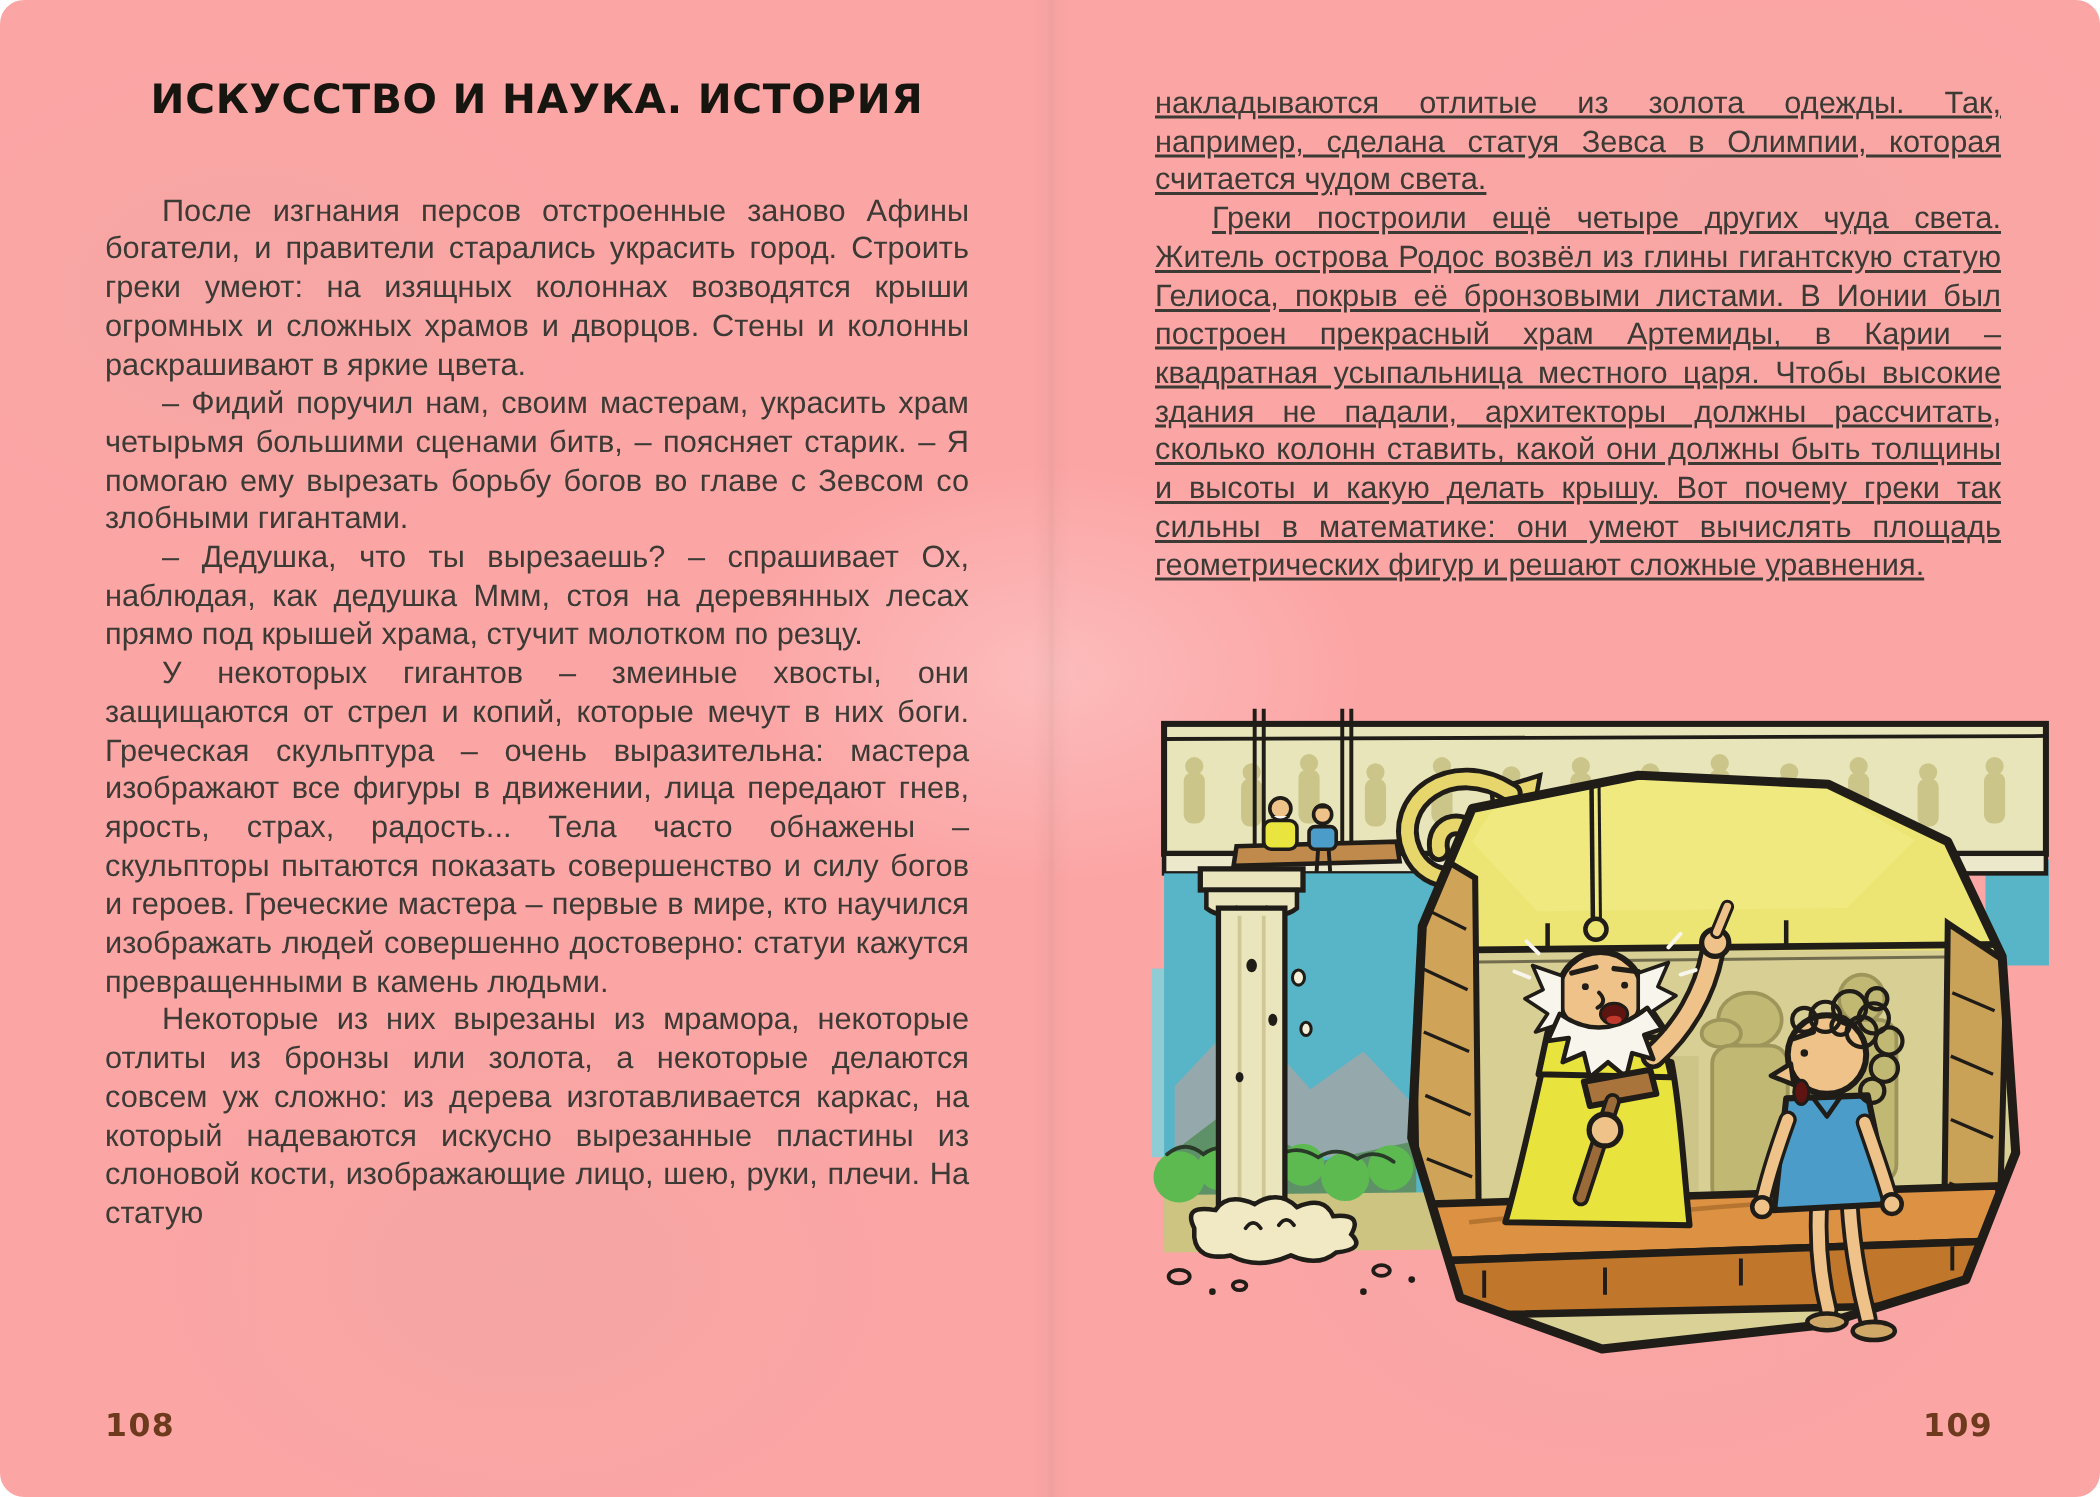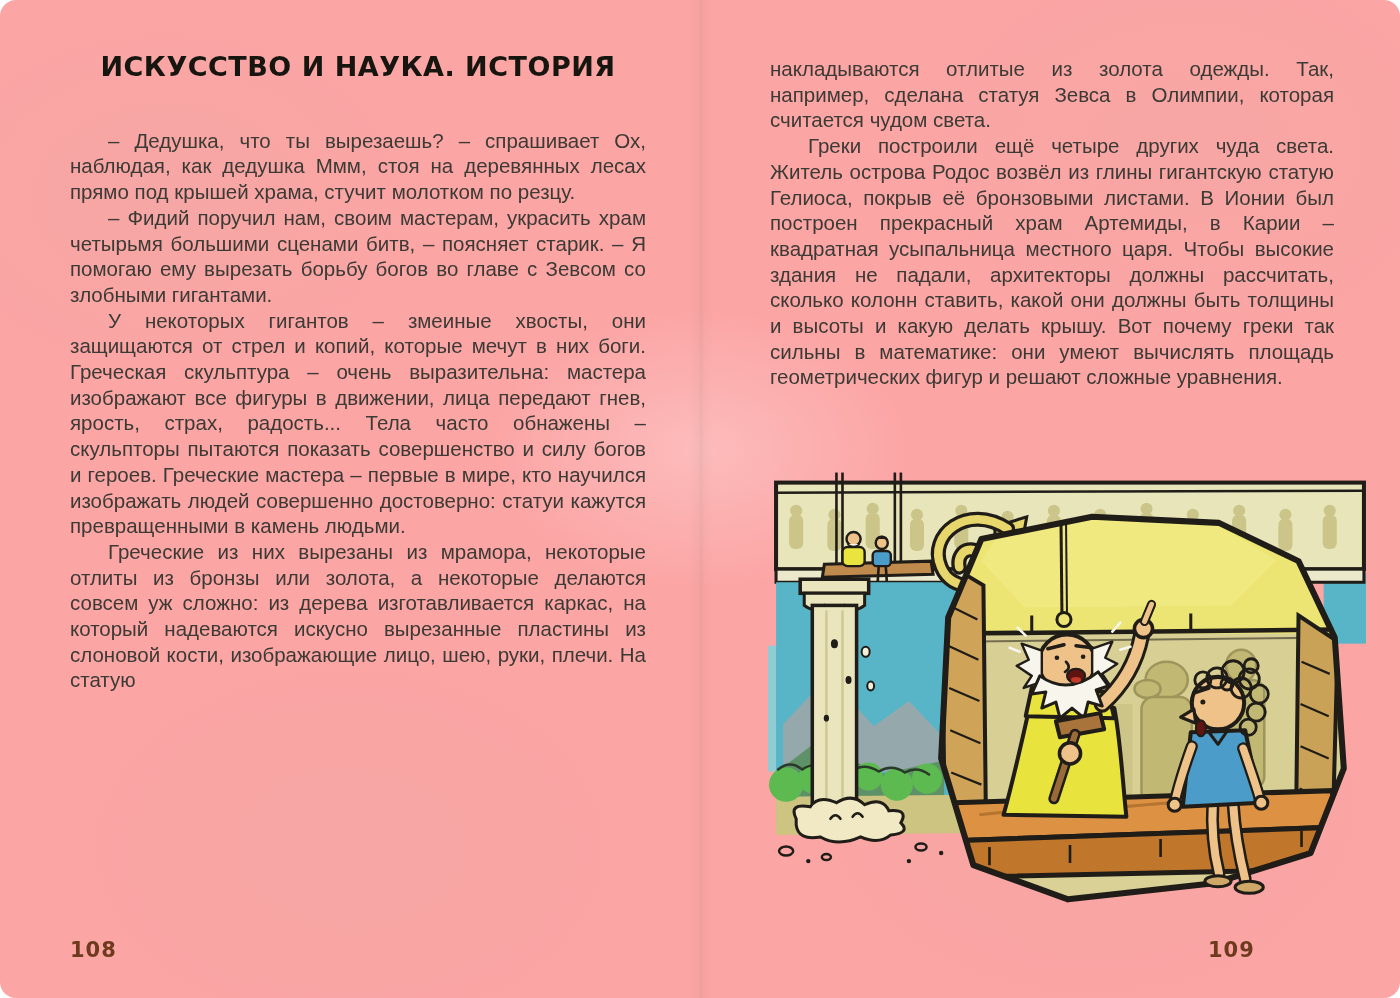--- a/index.html
+++ b/index.html
@@ -19,48 +19,49 @@
   }
   .fold{
     position:absolute;left:688px;top:0;width:26px;height:100%;pointer-events:none;
     background:linear-gradient(90deg,transparent,rgba(120,108,86,.05) 40%,rgba(120,108,86,.10) 50%,rgba(120,108,86,.04) 62%,transparent);
   }
   .text-col{
     position:absolute;color:#3c3a35;font-size:20.5px;line-height:25.7px;
     text-align:justify;hyphens:auto;-webkit-hyphens:auto;
   }
   .left-col{left:70px;top:50px;width:576px;}
-  .right-col{left:770px;top:56px;width:564px;}
+  .right-col{left:770px;top:56px;width:564px;text-decoration:underline;}
   .chapter-title{
     margin:4px 0 48px 0;text-align:center;font-weight:bold;font-size:27px;
     letter-spacing:.5px;color:#17150f;font-family:"DejaVu Sans",sans-serif;
   }
   .text-col p{margin:0;}
   .text-col p.indent{text-indent:38px;}
   .pagenum{
     position:absolute;bottom:36px;font-size:21px;font-weight:bold;
     color:#6e3a1d;font-family:"DejaVu Sans",sans-serif;letter-spacing:1px;
   }
   .pagenum-left{left:70px;text-align:right;}
-  .pagenum-right{left:1208px;}
+  .pagenum-right{left:1282px;}
   .illustration{position:absolute;left:768px;top:462px;width:604px;height:464px;}
   .illustration svg{display:block;width:100%;height:100%;}
 </style>
 </head>
 <body>
 
 <div class="spread">
   <div class="fold"></div>
 
   <div class="text-col left-col">
     <h1 class="chapter-title">ИСКУССТВО И НАУКА. ИСТОРИЯ</h1>
+    <p class="indent">После изгнания персов отстроенные заново Афины богатели, и правители старались украсить город. Строить греки умеют: на изящных колоннах возводятся крыши огромных и сложных храмов и дворцов. Стены и колонны раскрашивают в яркие цвета.</p>
+    <p class="indent">– Фидий поручил нам, своим мастерам, украсить храм четырьмя большими сценами битв, – поясняет старик. – Я помогаю ему вырезать борьбу богов во главе с Зевсом со злобными гигантами.</p>
     <p class="indent">– Дедушка, что ты вырезаешь? – спрашивает Ох, наблюдая, как дедушка Ммм, стоя на деревянных лесах прямо под крышей храма, стучит молотком по резцу.</p>
-    <p class="indent">– Фидий поручил нам, своим мастерам, украсить храм четырьмя большими сценами битв, – поясняет старик. – Я помогаю ему вырезать борьбу богов во главе с Зевсом со злобными гигантами.</p>
     <p class="indent">У некоторых гигантов – змеиные хвосты, они защищаются от стрел и копий, которые мечут в них боги. Греческая скульптура – очень выразительна: мастера изображают все фигуры в движении, лица передают гнев, ярость, страх, радость... Тела часто обнажены – скульпторы пытаются показать совершенство и силу богов и героев. Греческие мастера – первые в мире, кто научился изображать людей совершенно достоверно: статуи кажутся превращенными в камень людьми.</p>
-    <p class="indent">Греческие из них вырезаны из мрамора, некоторые отлиты из бронзы или золота, а некоторые делаются совсем уж сложно: из дерева изготавливается каркас, на который надеваются искусно вырезанные пластины из слоновой кости, изображающие лицо, шею, руки, плечи. На статую</p>
+    <p class="indent">Некоторые из них вырезаны из мрамора, некоторые отлиты из бронзы или золота, а некоторые делаются совсем уж сложно: из дерева изготавливается каркас, на который надеваются искусно вырезанные пластины из слоновой кости, изображающие лицо, шею, руки, плечи. На статую</p>
   </div>
   <div class="pagenum pagenum-left">108</div>
 
   <div class="text-col right-col">
     <p>накладываются отлитые из золота одежды. Так, например, сделана статуя Зевса в Олимпии, которая считается чудом света.</p>
     <p class="indent">Греки построили ещё четыре других чуда света. Житель острова Родос возвёл из глины гигантскую статую Гелиоса, покрыв её бронзовыми листами. В Ионии был построен прекрасный храм Артемиды, в Карии – квадратная усыпальница местного царя. Чтобы высокие здания не падали, архитекторы должны рассчитать, сколько колонн ставить, какой они должны быть толщины и высоты и какую делать крышу. Вот почему греки так сильны в математике: они умеют вычислять площадь геометрических фигур и решают сложные уравнения.</p>
   </div>
   <div class="pagenum pagenum-right">109</div>
 
   <div class="illustration">

